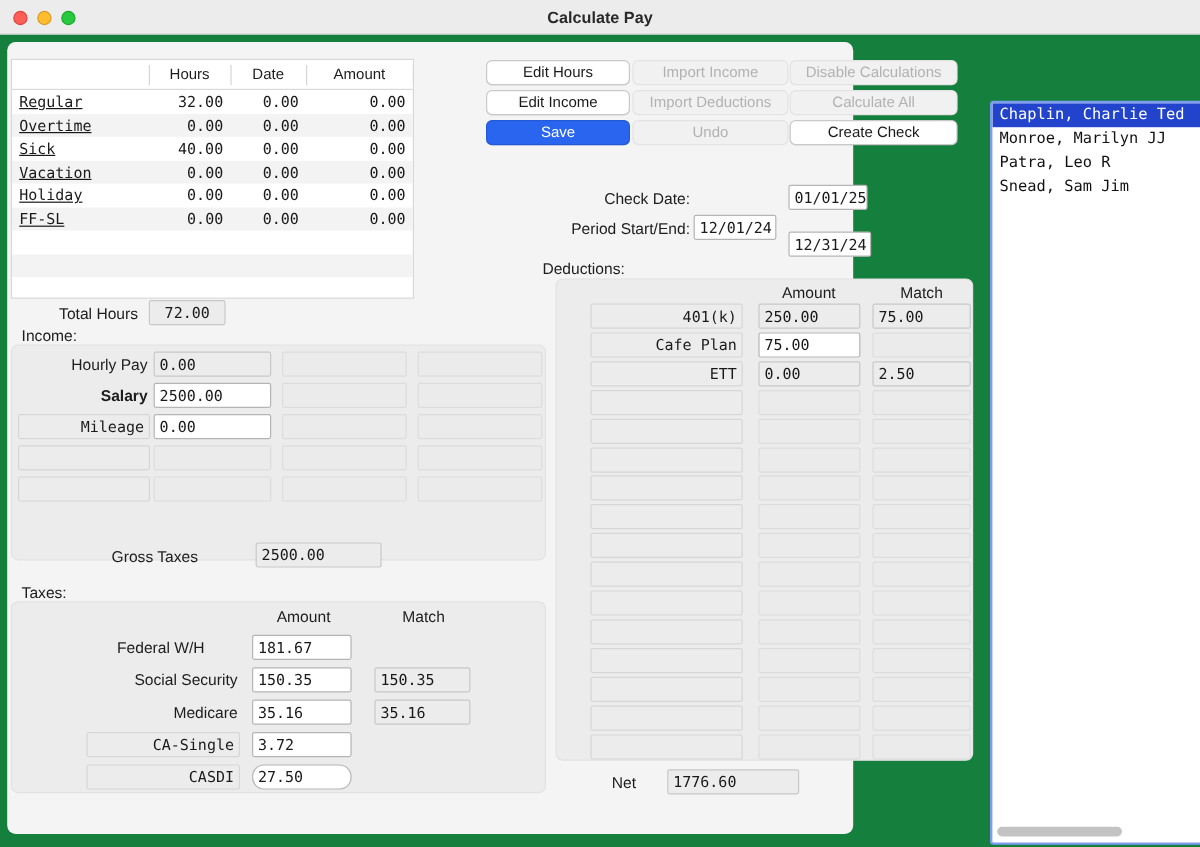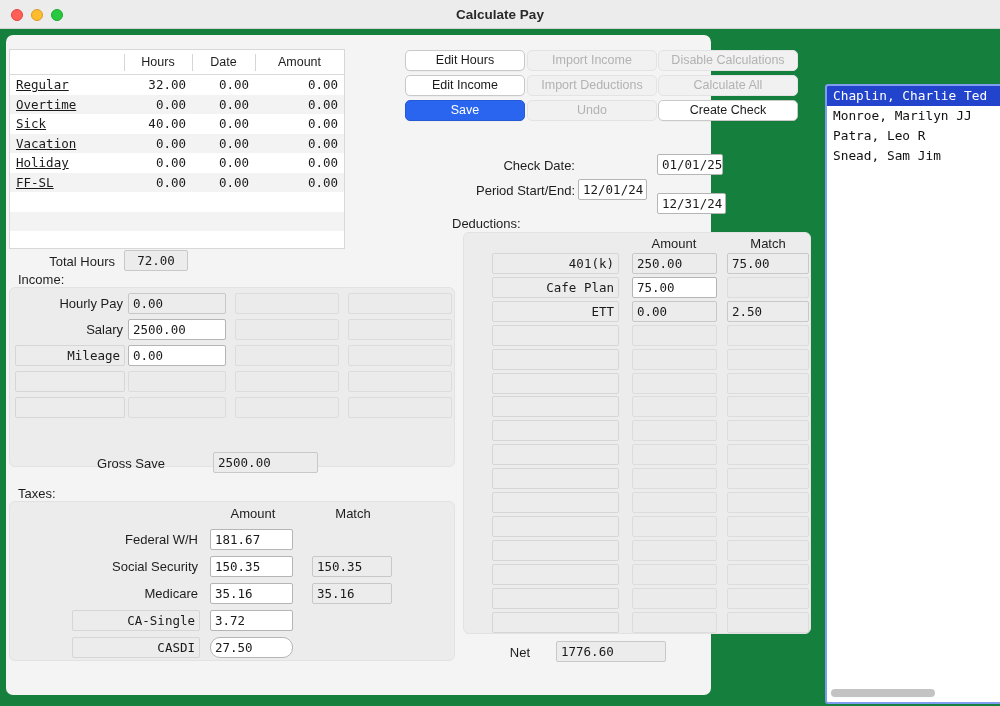--- a/index.html
+++ b/index.html
@@ -231,47 +231,47 @@
     <div class="plain r" style="left:20px;top:222px;width:95px;">Total Hours</div>
     <div class="fld ro" style="left:124px;top:221px;width:64px;text-align:center;">72.00</div>
 
     <div class="plain" style="left:18px;top:240px;">Income:</div>
     <div class="group" style="left:9px;top:258px;width:446px;height:180px;"></div>
     <div id="income-rows">
         <div class="plain r" style="left:15px;top:264px;width:108px;">Hourly Pay</div>
         <div class="fld ro" style="left:128px;top:264px;width:98px;">0.00</div>
         <div class="fld empty" style="left:235px;top:264px;width:104px;"></div>
         <div class="fld empty" style="left:348px;top:264px;width:104px;"></div>
-        <div class="plain r" style="left:15px;top:290px;width:108px;">Salary</div>
+        <div class="plain r" style="left:15px;top:290px;width:108px;font-weight:bold;">Salary</div>
         <div class="fld white" style="left:128px;top:290px;width:98px;">2500.00</div>
         <div class="fld empty" style="left:235px;top:290px;width:104px;"></div>
         <div class="fld empty" style="left:348px;top:290px;width:104px;"></div>
         <div class="fld lbl" style="left:15px;top:316px;width:110px;">Mileage</div>
         <div class="fld white" style="left:128px;top:316px;width:98px;">0.00</div>
         <div class="fld empty" style="left:235px;top:316px;width:104px;"></div>
         <div class="fld empty" style="left:348px;top:316px;width:104px;"></div>
         <div class="fld lbl empty" style="left:15px;top:342px;width:110px;"></div>
         <div class="fld empty" style="left:128px;top:342px;width:98px;"></div>
         <div class="fld empty" style="left:235px;top:342px;width:104px;"></div>
         <div class="fld empty" style="left:348px;top:342px;width:104px;"></div>
         <div class="fld lbl empty" style="left:15px;top:368px;width:110px;"></div>
         <div class="fld empty" style="left:128px;top:368px;width:98px;"></div>
         <div class="fld empty" style="left:235px;top:368px;width:104px;"></div>
         <div class="fld empty" style="left:348px;top:368px;width:104px;"></div>
       </div>
 
-    <div class="plain r" style="left:55px;top:424px;width:110px;">Gross Save</div>
+    <div class="plain r" style="left:55px;top:424px;width:110px;">Gross Taxes</div>
     <div class="fld ro" style="left:213px;top:423px;width:105px;">2500.00</div>
 
     <div class="plain" style="left:18px;top:454px;">Taxes:</div>
     <div class="group" style="left:9px;top:472px;width:446px;height:160px;"></div>
     <div class="plain c" style="left:205px;top:474px;width:96px;">Amount</div>
     <div class="plain c" style="left:305px;top:474px;width:96px;">Match</div>
     <div id="taxes-rows">
-        <div class="plain r" style="left:70px;top:500px;width:128px;">Federal W/H</div>
+        <div class="plain r" style="left:70px;top:500px;width:128px;text-align:center;">Federal W/H</div>
         <div class="fld white" style="left:210px;top:500px;width:83px;">181.67</div>
         <div class="plain r" style="left:70px;top:527px;width:128px;">Social Security</div>
         <div class="fld white" style="left:210px;top:527px;width:83px;">150.35</div>
         <div class="fld ro" style="left:312px;top:527px;width:80px;">150.35</div>
         <div class="plain r" style="left:70px;top:554px;width:128px;">Medicare</div>
         <div class="fld white" style="left:210px;top:554px;width:83px;">35.16</div>
         <div class="fld ro" style="left:312px;top:554px;width:80px;">35.16</div>
         <div class="fld lbl" style="left:72px;top:581px;width:128px;">CA-Single</div>
         <div class="fld white" style="left:210px;top:581px;width:83px;">3.72</div>
         <div class="fld lbl" style="left:72px;top:608px;width:128px;">CASDI</div>

